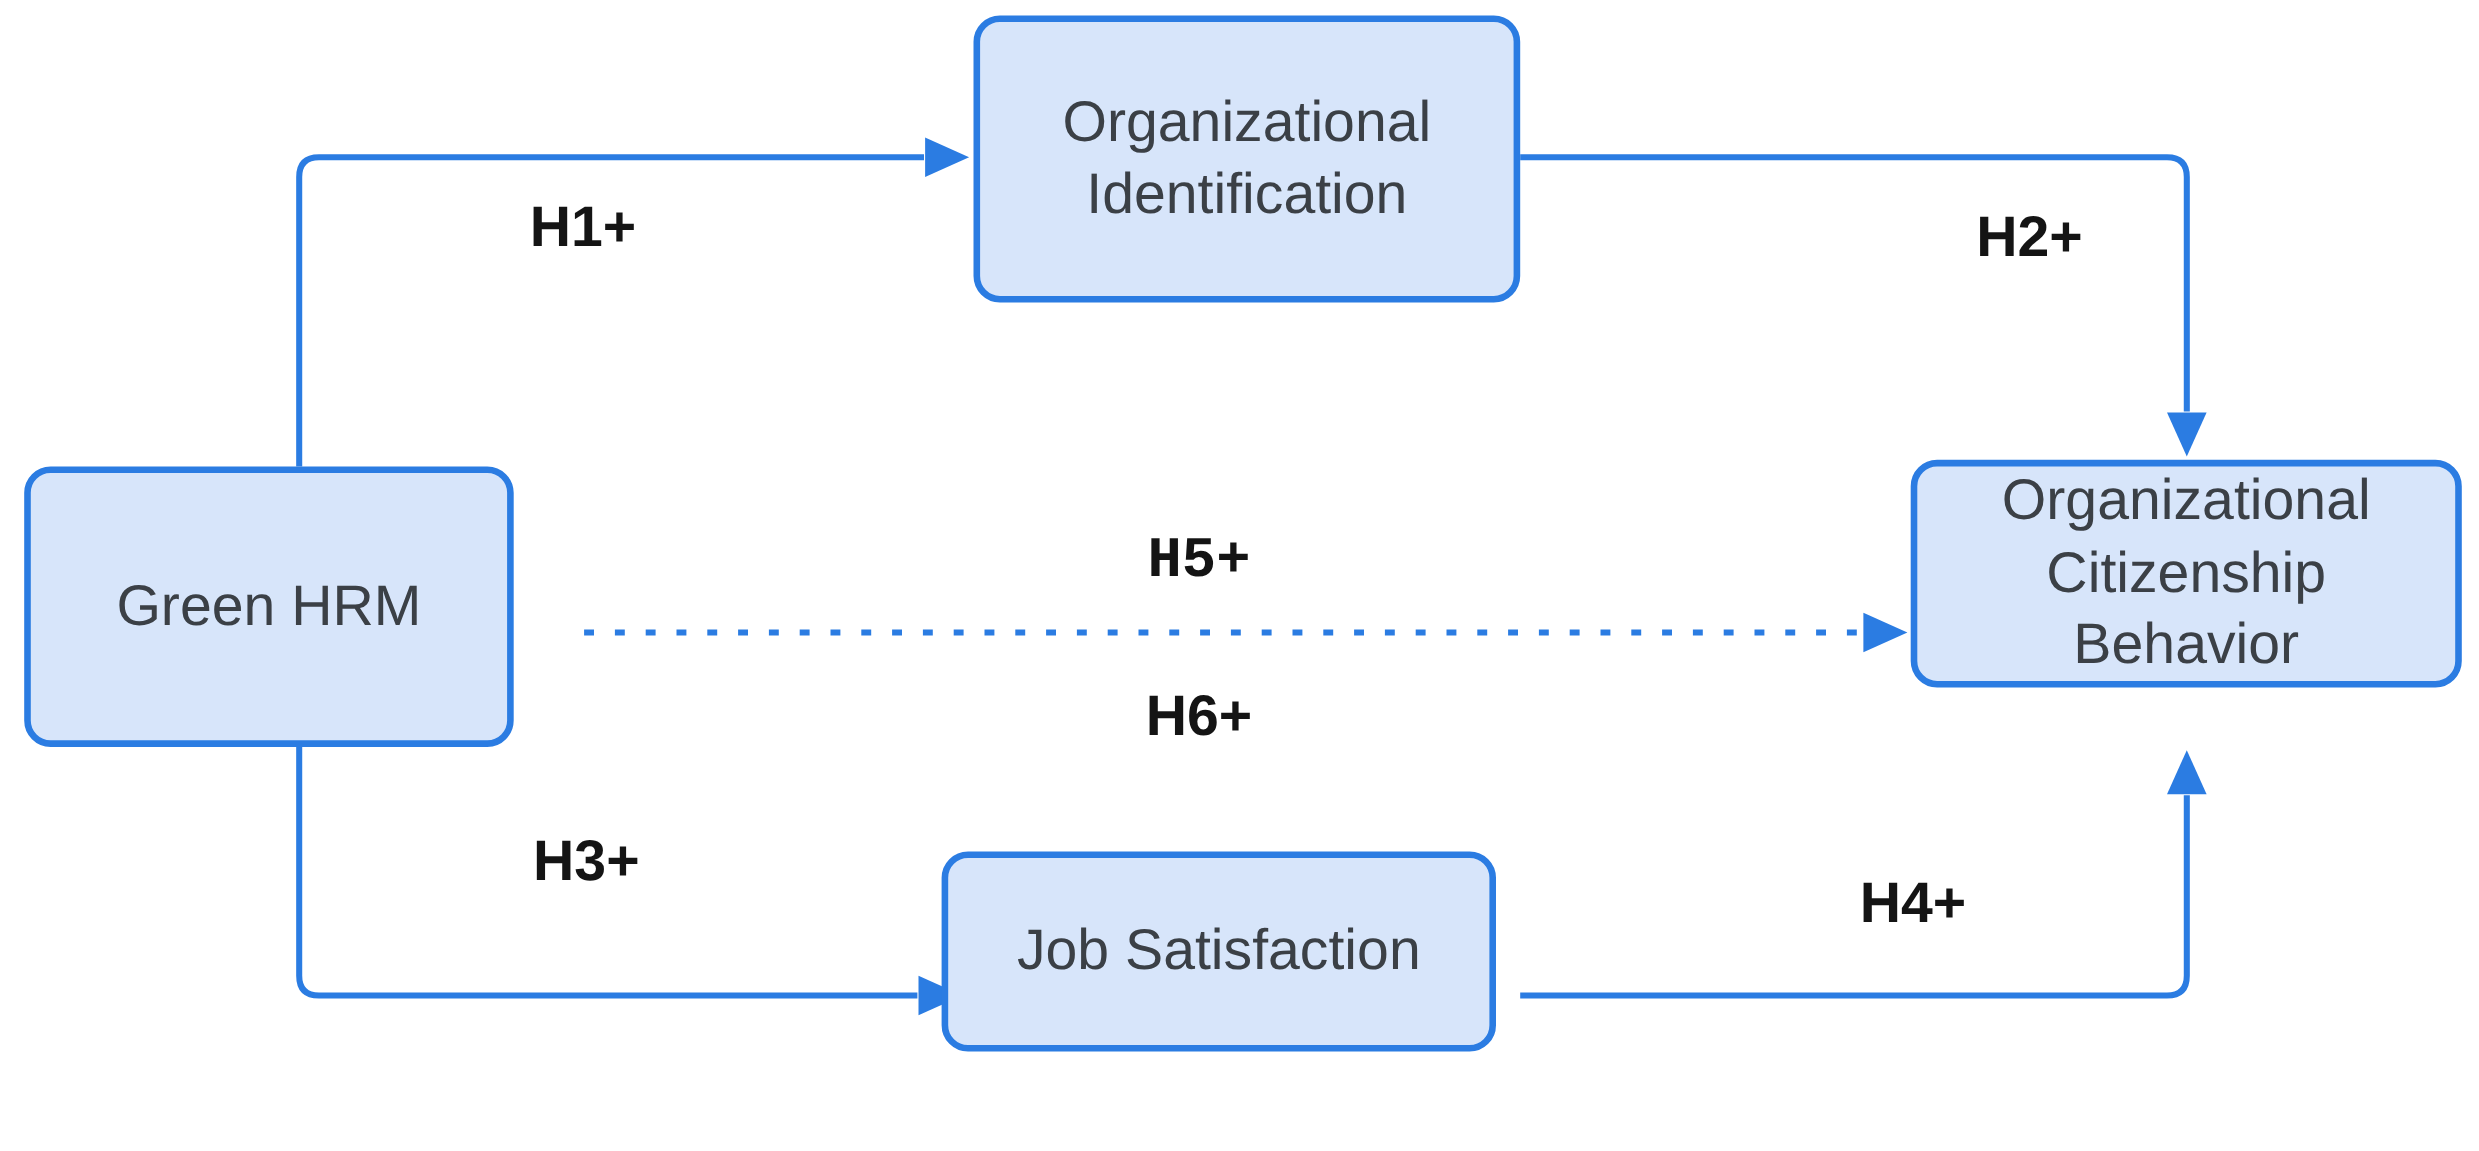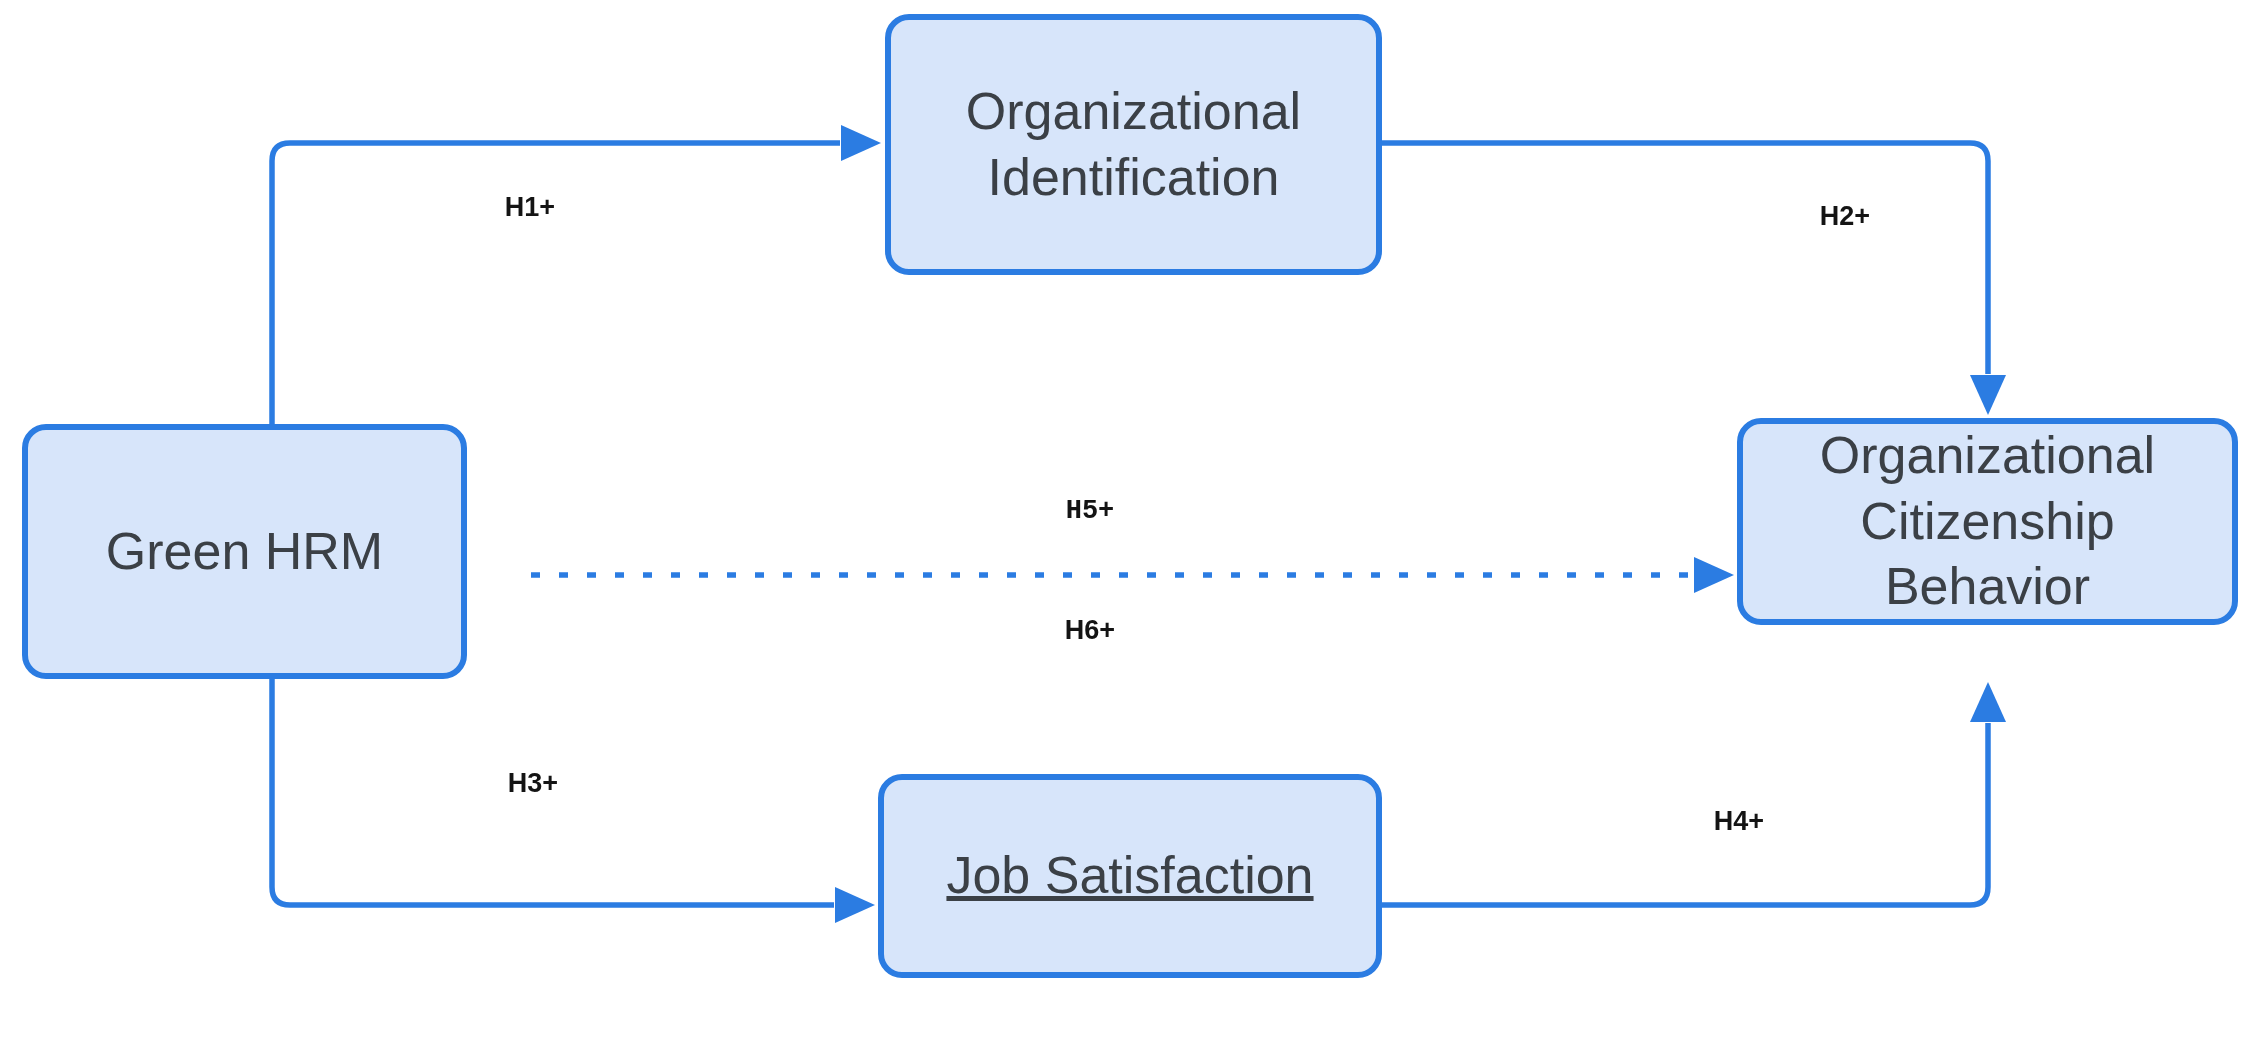--- a/index.html
+++ b/index.html
@@ -50,21 +50,21 @@
     border-radius: 24px;
     color: var(--node-text);
     font-size: 52px;
     line-height: 1.26;
     padding: 0 36px;
   }
   .edge-label {
     position: absolute;
     transform: translate(-50%, -50%);
     color: var(--label-text);
-    font-size: 27px;
+    font-size: 52px;
     font-weight: 600;
     line-height: 1;
     white-space: nowrap;
   }
 </style>
 </head>
 <body>
 
 <div class="canvas">
 
@@ -95,27 +95,27 @@
       <polygon class="head" points="1734,575 1694,557 1694,593"></polygon>
     </g>
   </svg>
 
   <div class="node" style="left:22px; top:424px; width:445px; height:255px;">Green HRM</div>
 
   <div class="node" style="left:885px; top:14px; width:497px; height:261px;">Organizational Identification</div>
 
   <div class="node" style="left:1737px; top:418px; width:501px; height:207px;">Organizational Citizenship Behavior</div>
 
-  <div class="node" style="left:878px; top:774px; width:504px; height:204px;text-decoration:underline;">Job Satisfaction</div>
+  <div class="node" style="left:856px; top:774px; width:504px; height:182px;">Job Satisfaction</div>
 
   <div class="edge-label" style="left:530px; top:207px;">H1+</div>
 
   <div class="edge-label" style="left:1845px; top:216px;">H2+</div>
 
   <div class="edge-label" style="left:533px; top:783px;">H3+</div>
 
   <div class="edge-label" style="left:1700px; top:821px;margin-left:39px;">H4+</div>
 
   <div class="edge-label" style="left:1090px; top:511px;font-family:Liberation Mono, monospace;">H5+</div>
 
-  <div class="edge-label" style="left:1090px; top:630px;">H6+</div>
+  <div class="edge-label" style="left:1090px; top:651px;">H6+</div>
 
 </div>
 
 </body></html>

